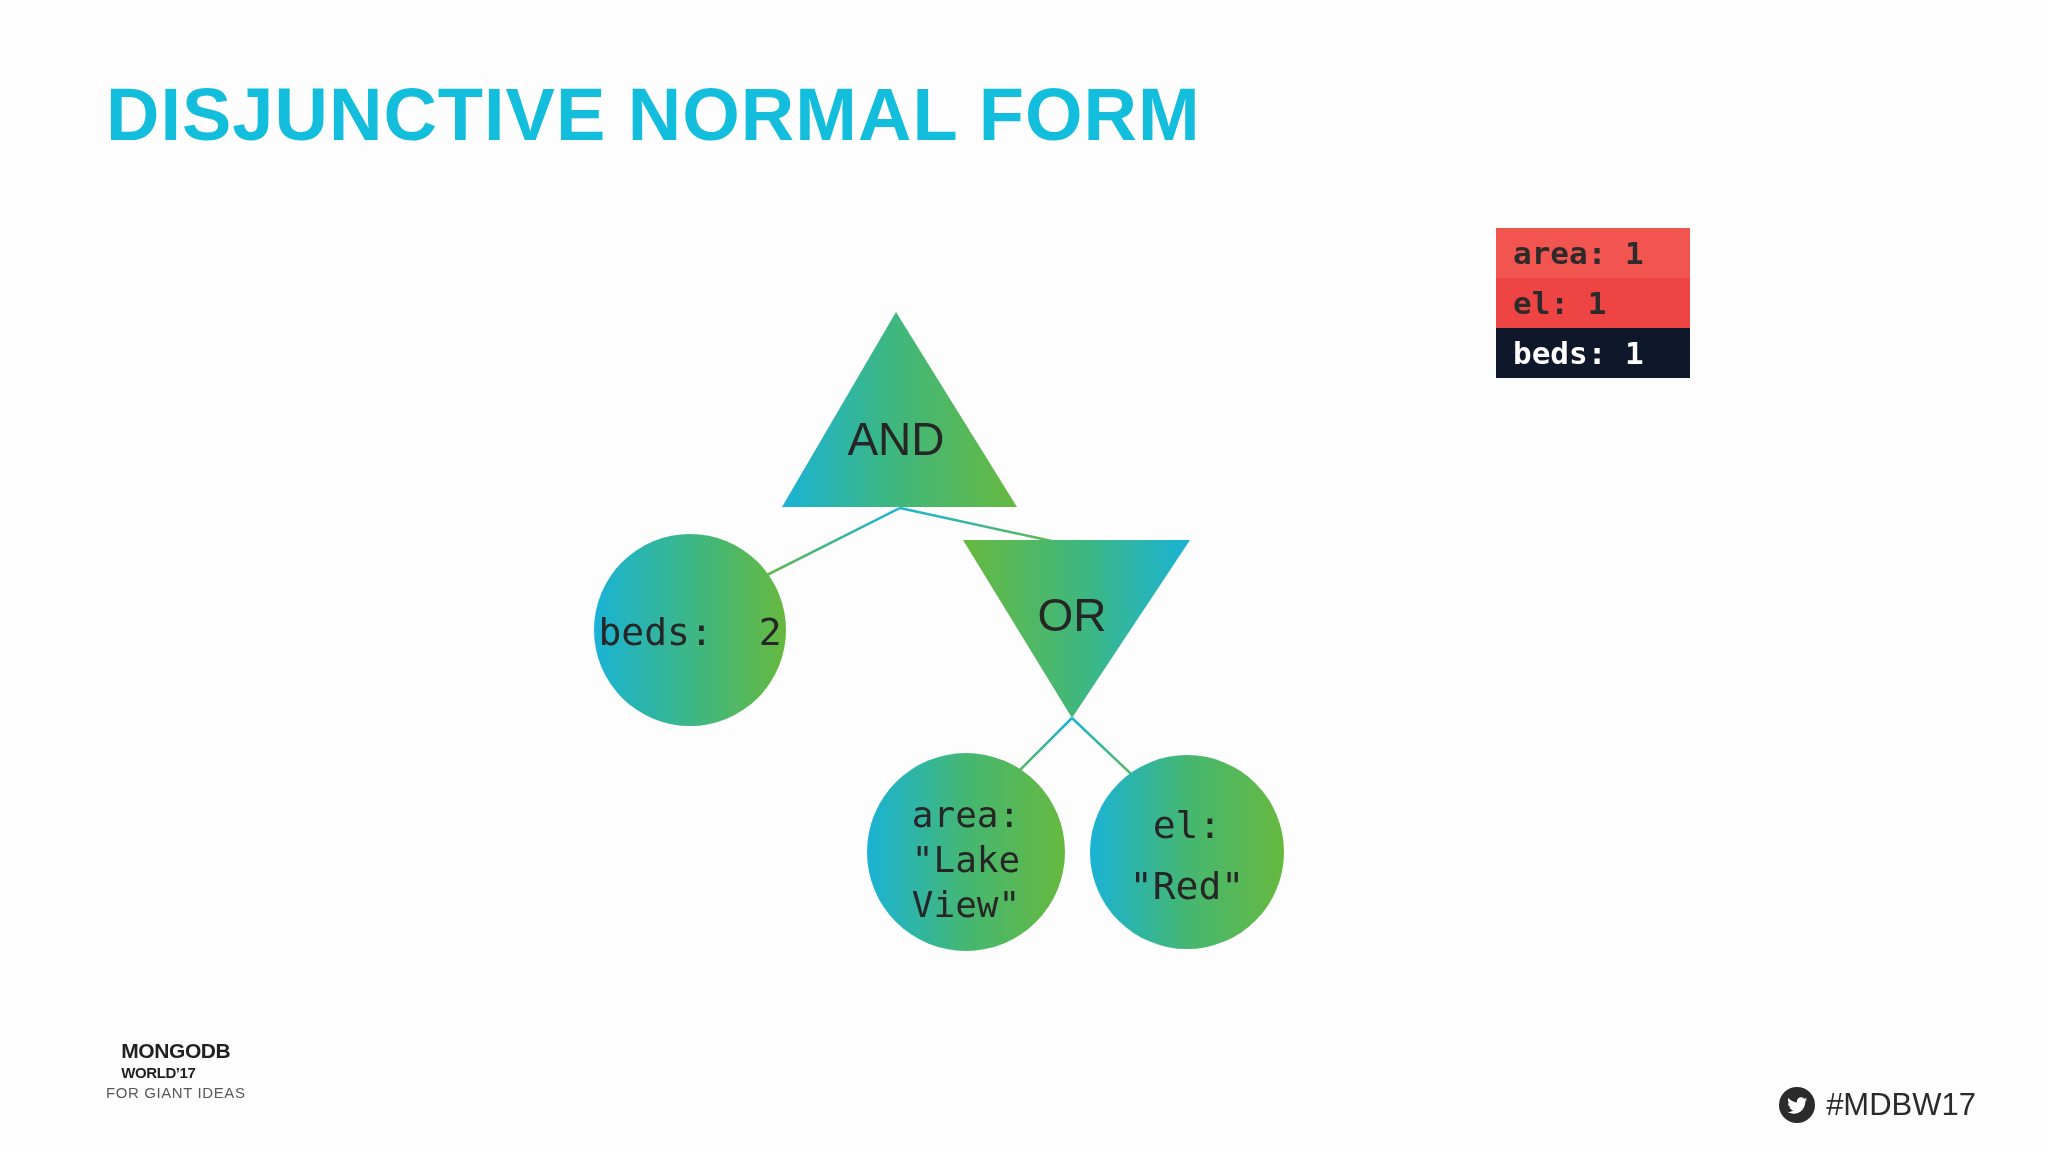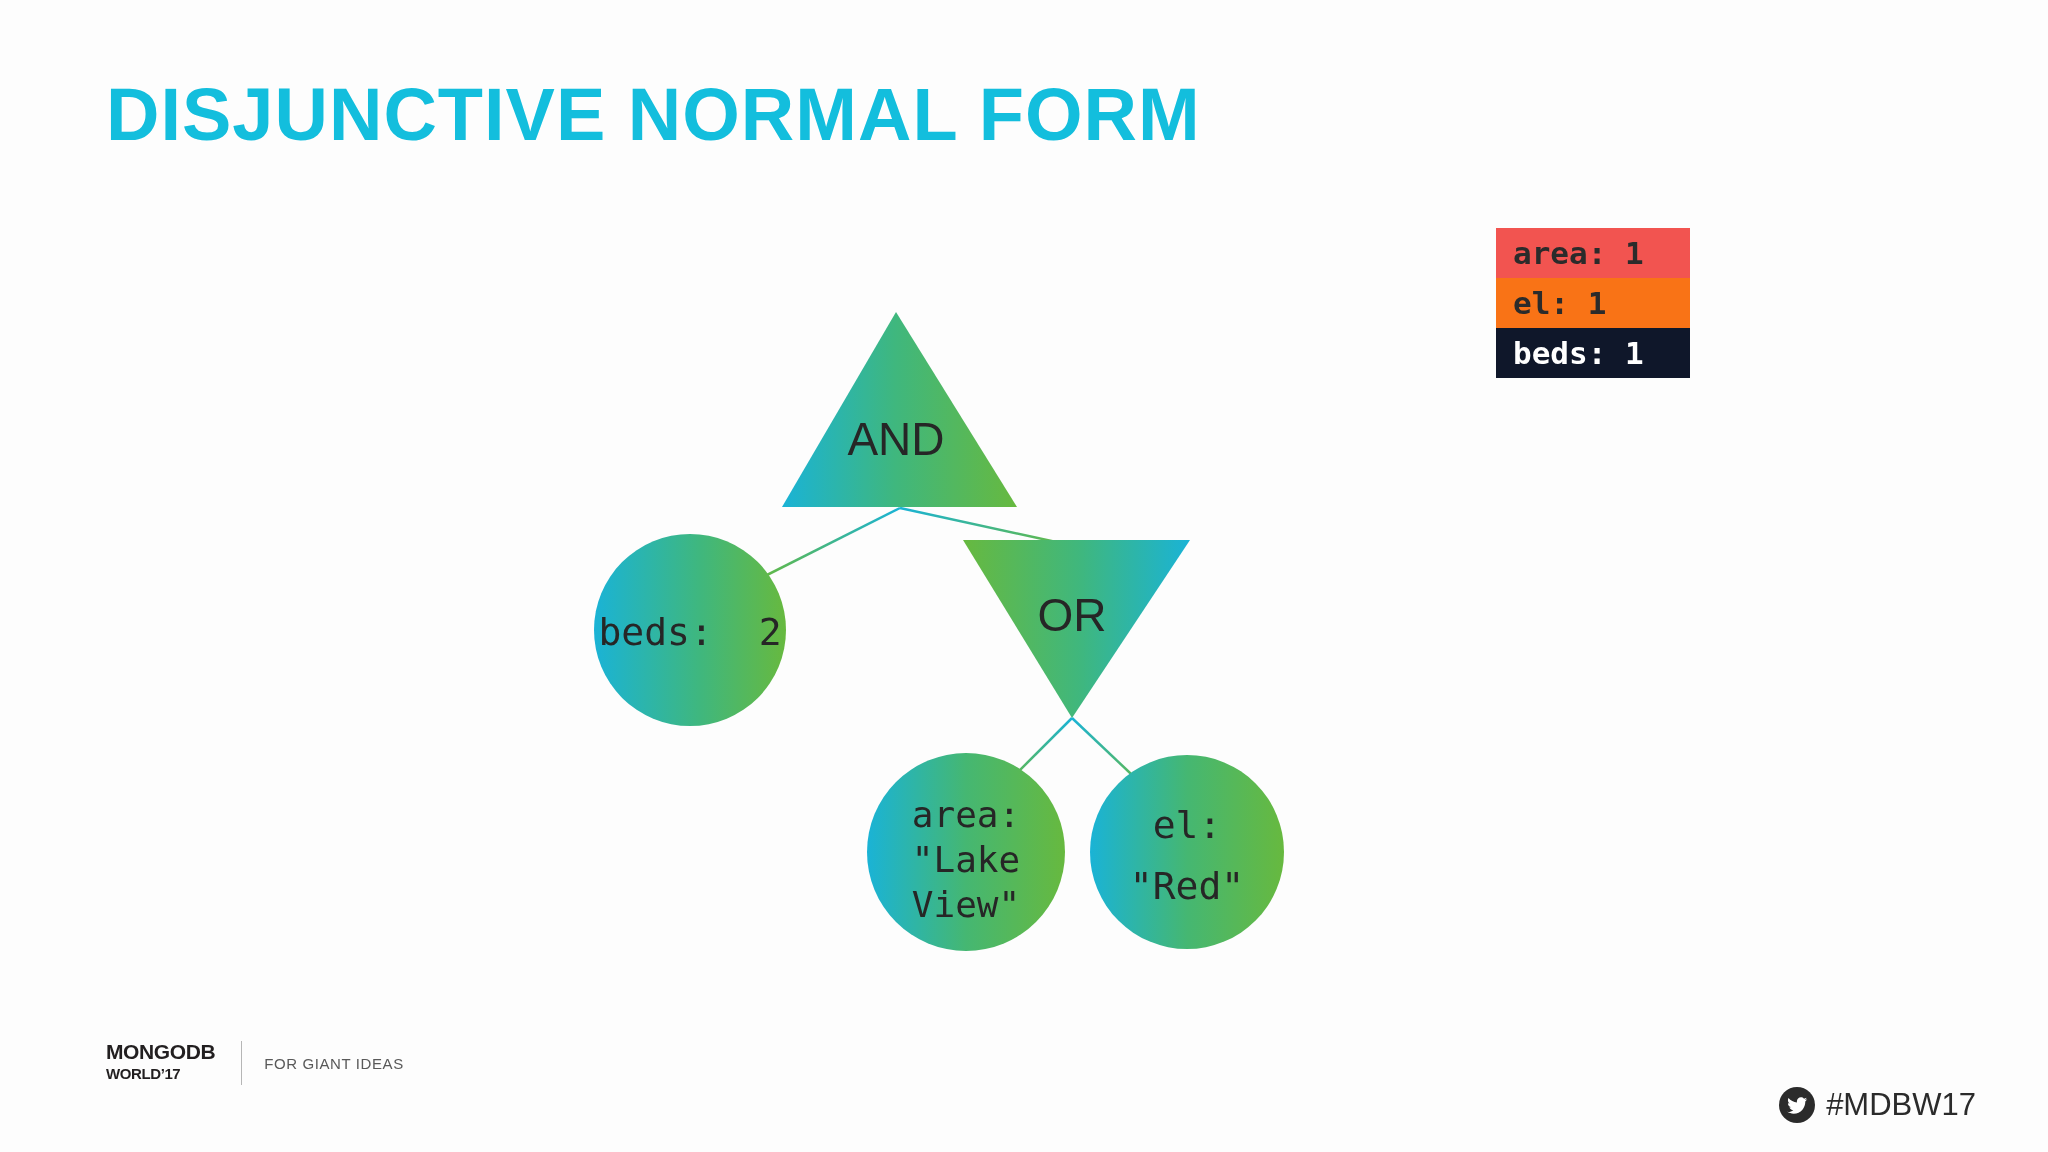--- a/index.html
+++ b/index.html
@@ -44,21 +44,21 @@
     align-items: center;
     padding-left: 17px;
     box-sizing: border-box;
     font-family: "DejaVu Sans Mono", "Liberation Mono", monospace;
     font-size: 31px;
     font-weight: 700;
     letter-spacing: 0px;
     white-space: pre;
   }
   .legend-row.area  { background: #f25450; color: #2b2b2b; }
-  .legend-row.el    { background: #f97316; color: #2b2b2b; }
+  .legend-row.el    { background: #ef4444; color: #2b2b2b; }
   .legend-row.beds  { background: #0f172a; color: #ffffff; }
 
   
   #tree {
     position: absolute;
     left: 0;
     top: 0;
     width: 2048px;
     height: 1152px;
     pointer-events: none;
@@ -74,20 +74,21 @@
   }
 
   
   #footer-logo {
     position: absolute;
     left: 106px;
     top: 1040px;
     display: flex;
     align-items: center;
     height: 46px;
+    flex-direction: column;
   }
   #logo-word {
     font-family: "Liberation Sans", sans-serif;
     font-weight: 700;
     font-size: 21px;
     line-height: 22px;
     letter-spacing: -0.4px;
     color: #221f20;
     text-transform: uppercase;
   }

